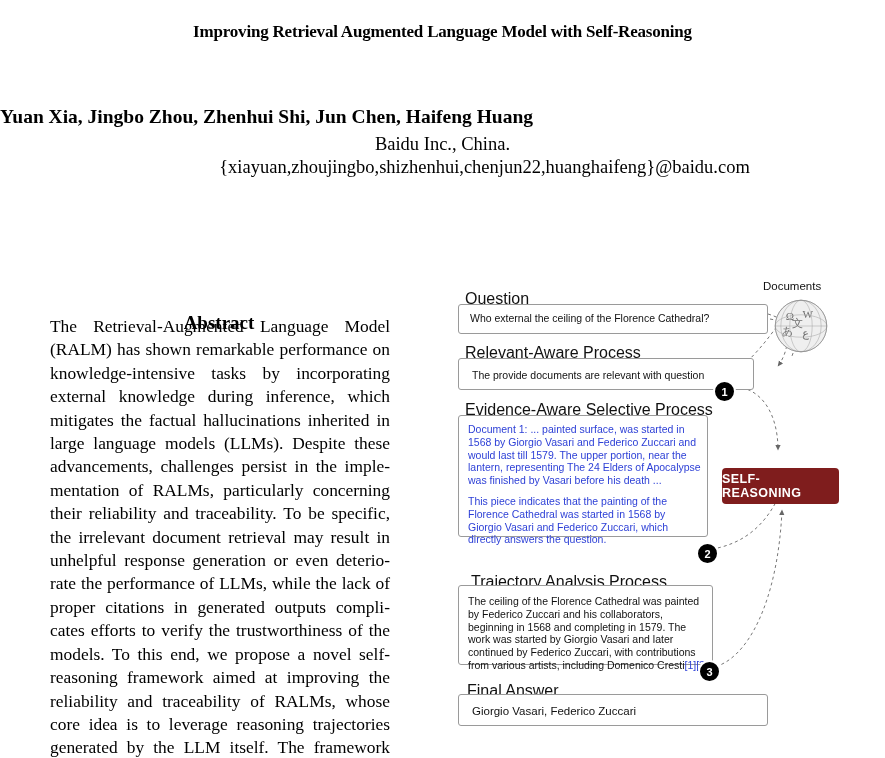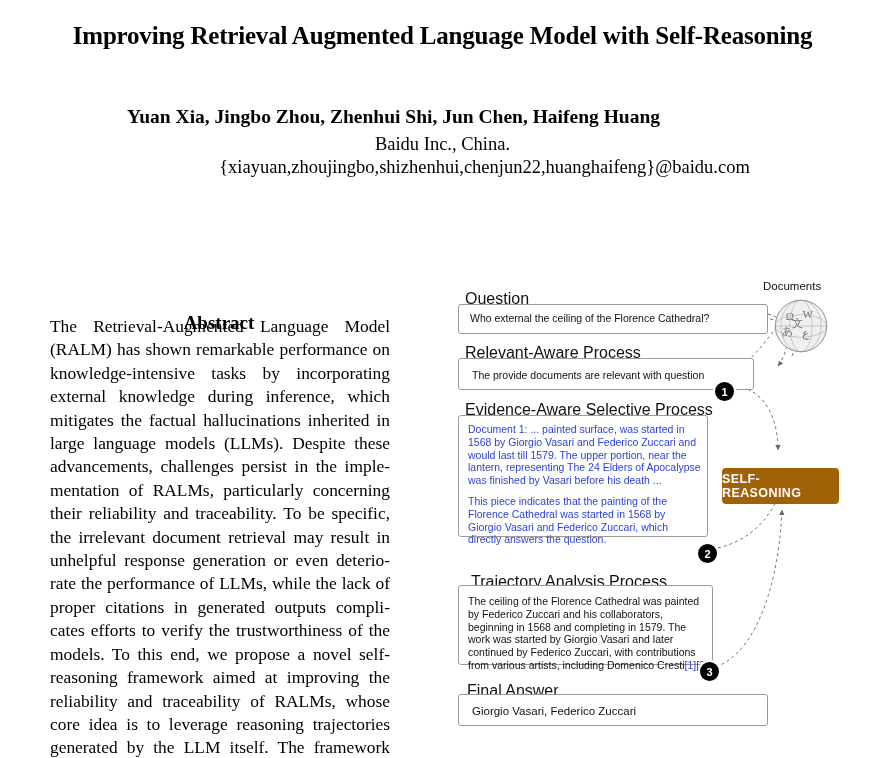--- a/index.html
+++ b/index.html
@@ -21,29 +21,28 @@
   }
   
   #paper-title {
     position: absolute;
     top: 22px;
     left: 0;
     width: 885px;
     text-align: center;
     font-family: "Liberation Serif", serif;
     font-weight: bold;
-    font-size: 25px;
+    font-size: 17px;
     letter-spacing: -0.2px;
   }
   #authors {
     position: absolute;
     top: 106px;
     left: 0;
     width: 787px;
-    text-align: center;
     font-weight: bold;
     font-size: 19.5px;
   }
   #affiliation {
     position: absolute;
     top: 134px;
     left: 0;
     width: 885px;
     text-align: center;
     font-size: 18.5px;
@@ -147,21 +146,21 @@
   #final-box {
     left: 10px; top: 424px; width: 310px; height: 32px;
   }
   #final-text { left: 24px; top: 434px; width: 290px; font-size: 11.5px; }
 
   
   #self-reasoning {
     position: absolute;
     left: 274px; top: 198px;
     width: 117px; height: 36px;
-    background: #a16207;
+    background: #7f1d1d;
     border-radius: 4px;
     color: #ffffff;
     font-family: "Liberation Sans", sans-serif;
     font-weight: bold;
     font-size: 12.5px;
     letter-spacing: 0.4px;
     display: flex;
     align-items: center;
     justify-content: center;
   }

